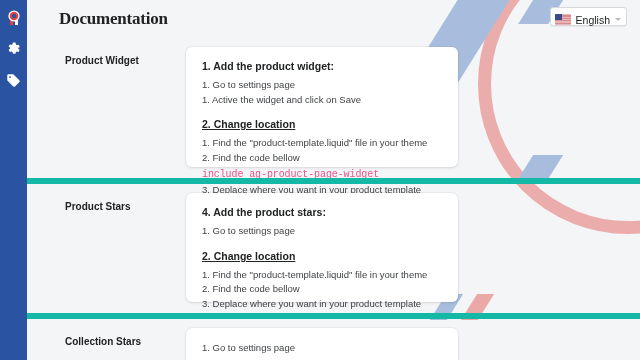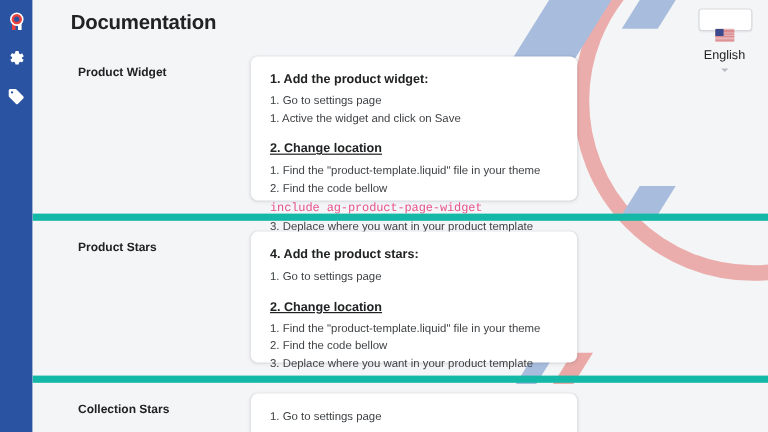--- a/index.html
+++ b/index.html
@@ -84,37 +84,37 @@
   }
 
   .page-title {
     position: absolute;
     left: 59px;
     top: 9px;
     font-size: 17px;
     font-weight: bold;
     color: #202223;
     letter-spacing: -.2px;
+    font-family: Liberation Serif, serif;
   }
 
   .lang-select {
     position: absolute;
     right: 13px;
     top: 7px;
     height: 19px;
     background: #ffffff;
     border: 1px solid #d7d9dc;
     border-radius: 3px;
     display: flex;
     align-items: center;
     gap: 5px;
-    padding: 16px 5px 0 4px;
+    padding: 6px 5px 0 4px;
     cursor: pointer;
     box-shadow: 0 1px 0 rgba(22,29,37,.05);
-    flex-direction: column;
   }
 
   .flag {
     width: 16px;
     height: 11px;
     border-radius: 1px;
     overflow: hidden;
     position: relative;
     background: #e8b4b8;
     flex: none;
@@ -155,35 +155,35 @@
 
   .section {
     position: relative;
     display: flex;
     padding: 0 0 0 0;
   }
 
   .section + .section { border-top: 6px solid #14b8a6; }
 
   .sec-label {
-    width: 182px;
+    width: 143px;
     flex: none;
     font-size: 10px;
     font-weight: bold;
     color: #202223;
     padding: 17px 0 0 38px;
   }
 
   .card {
     background: #ffffff;
     border-radius: 6px;
     box-shadow: 0 0 0 1px rgba(63,63,68,.04), 0 1px 3px rgba(63,63,68,.12);
     padding: 13px 30px 14px 16px;
     width: 272px;
-    margin: 9px 0 11px 0;
+    margin: 9px 0 11px 16px;
     position: relative;
   }
 
   .card h3 {
     font-size: 10.5px;
     font-weight: bold;
     color: #202223;
     margin-bottom: 6px;
   }
 

